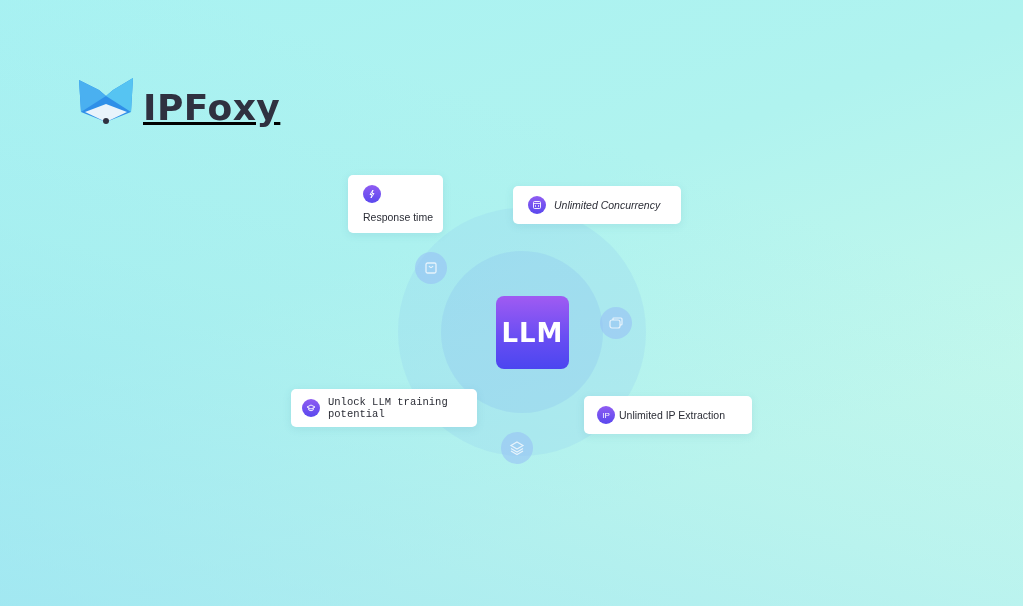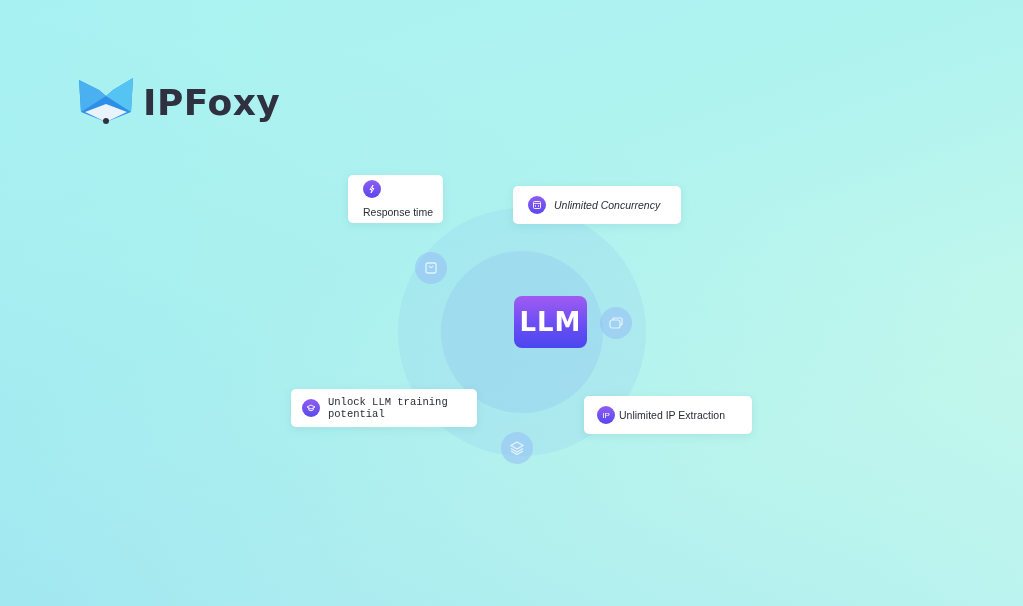--- a/index.html
+++ b/index.html
@@ -6,36 +6,36 @@
   body {
     width:1023px; height:606px; overflow:hidden; position:relative;
     background: linear-gradient(160deg, #a9f2f2 0%, #b0f3ef 40%, #c4f8ec 75%, #c8f8ee 100%);
     font-family: "Liberation Sans", "DejaVu Sans", sans-serif;
   }
   .bg-overlay {
     position:absolute; inset:0;
     background: linear-gradient(20deg, rgba(140,220,245,0.55) 0%, rgba(150,230,240,0.25) 40%, rgba(200,250,240,0) 70%);
     pointer-events:none;
   }
-  .logo { position:absolute; left:77px; top:76px; display:flex; align-items:center; }
+  .logo { position:absolute; left:77px; top:76px; display:flex; align-items:flex-end;text-decoration:underline; }
   .logo svg { width:58px; height:52px; }
   .logo-text {
     font-size:36px; font-weight:bold; color:#2f3140; margin-left:8px; letter-spacing:0.5px;
     font-family: "DejaVu Sans", sans-serif;
   }
   .ring-outer {
     position:absolute; left:398px; top:208px; width:248px; height:248px; border-radius:50%;
     background: rgba(140,200,240,0.22);
   }
   .ring-inner {
     position:absolute; left:441px; top:251px; width:162px; height:162px; border-radius:50%;
     background: rgba(140,195,240,0.32);
   }
   .llm-box {
-    position:absolute; left:514px; top:296px; width:73px; height:52px; border-radius:8px;
+    position:absolute; left:496px; top:296px; width:73px; height:73px; border-radius:8px;
     background: linear-gradient(180deg, #a05bf2 0%, #6a4ef3 55%, #4b46f0 100%);
     display:flex; align-items:center; justify-content:center;
     color:#fff; font-weight:bold; font-size:26px; letter-spacing:1px;
     font-family: "DejaVu Sans", sans-serif;
   }
   .sat {
     position:absolute; width:32px; height:32px; border-radius:50%;
     background: rgba(150,190,245,0.55);
     display:flex; align-items:center; justify-content:center;
   }
@@ -89,21 +89,21 @@
   </svg>
 </div>
 <div class="sat" style="left:501px; top:432px;">
   <svg viewBox="0 0 16 16">
     <path d="M8 2 L14 5.5 L8 9 L2 5.5 Z" fill="none" stroke="rgba(255,255,255,0.75)" stroke-width="1.2"></path>
     <path d="M2 8.5 L8 12 L14 8.5" fill="none" stroke="rgba(255,255,255,0.75)" stroke-width="1.2"></path>
     <path d="M2 11 L8 14.5 L14 11" fill="none" stroke="rgba(255,255,255,0.75)" stroke-width="1.2"></path>
   </svg>
 </div>
 
-<div class="card" style="left:348px; top:175px; width:95px; height:48px; flex-direction:column; align-items:flex-start; justify-content:center; padding-left:15px; box-sizing:border-box;">
+<div class="card" style="left:348px; top:175px; width:95px; height:58px; flex-direction:column; align-items:flex-start; justify-content:center; padding-left:15px; box-sizing:border-box;">
   <div class="badge">
     <svg viewBox="0 0 10 10">
         <path d="M6 1 L3 5.5 H5 L4 9 L7 4.5 H5 Z" fill="none" stroke="#fff" stroke-width="0.9"></path>
       </svg>
   </div>
   <span style="margin-top:8px;">Response time</span>
 </div>
 
 <div class="card" style="left:513px; top:186px; width:168px; height:38px; padding-left:15px; box-sizing:border-box;">
   <div class="badge">

